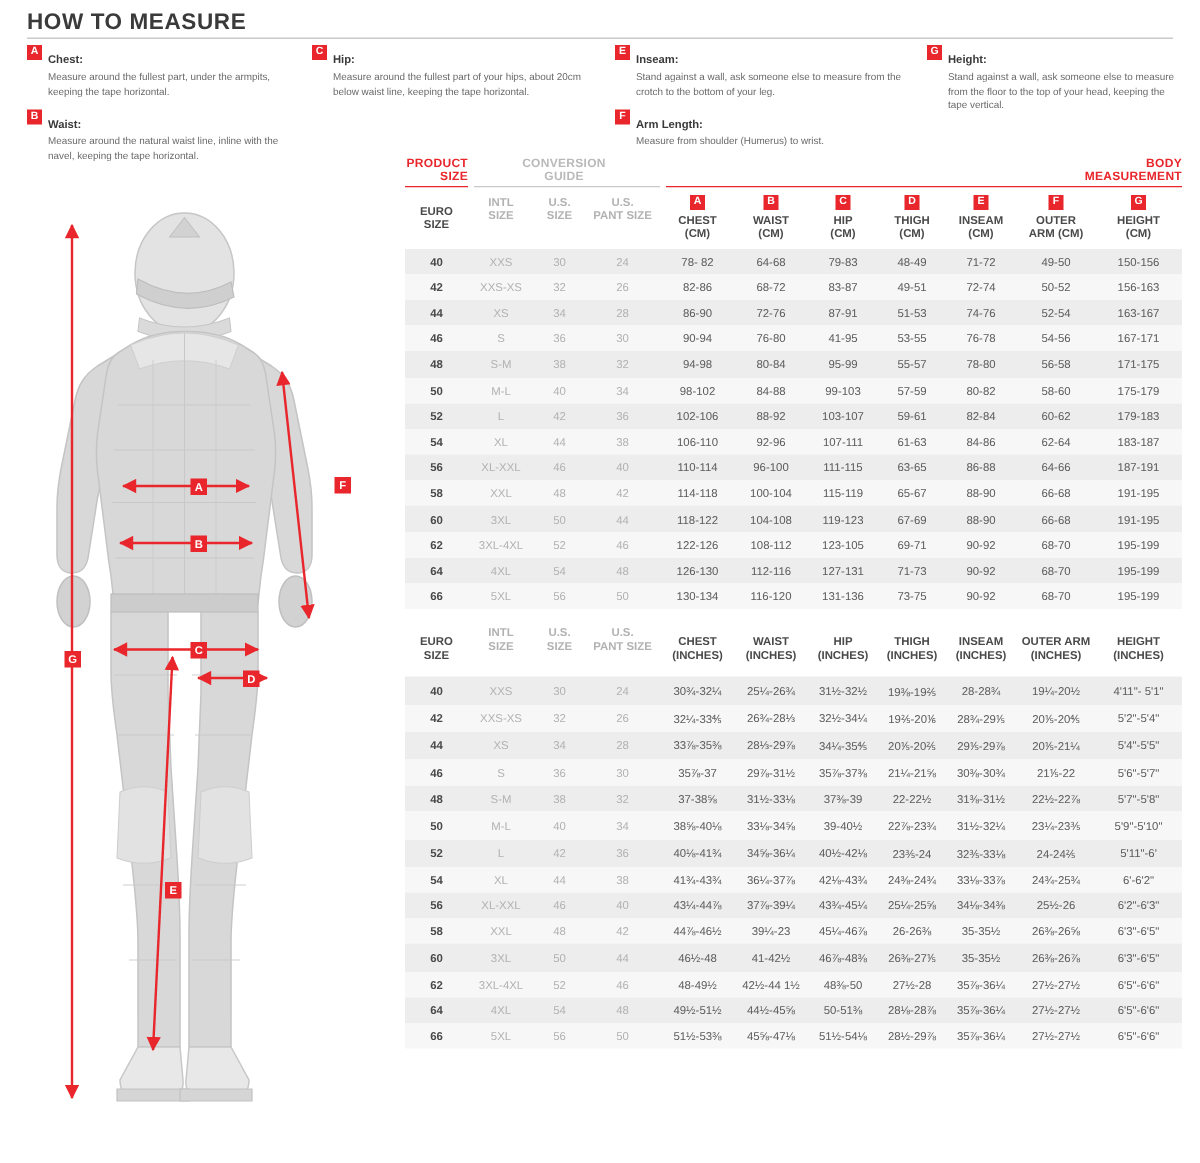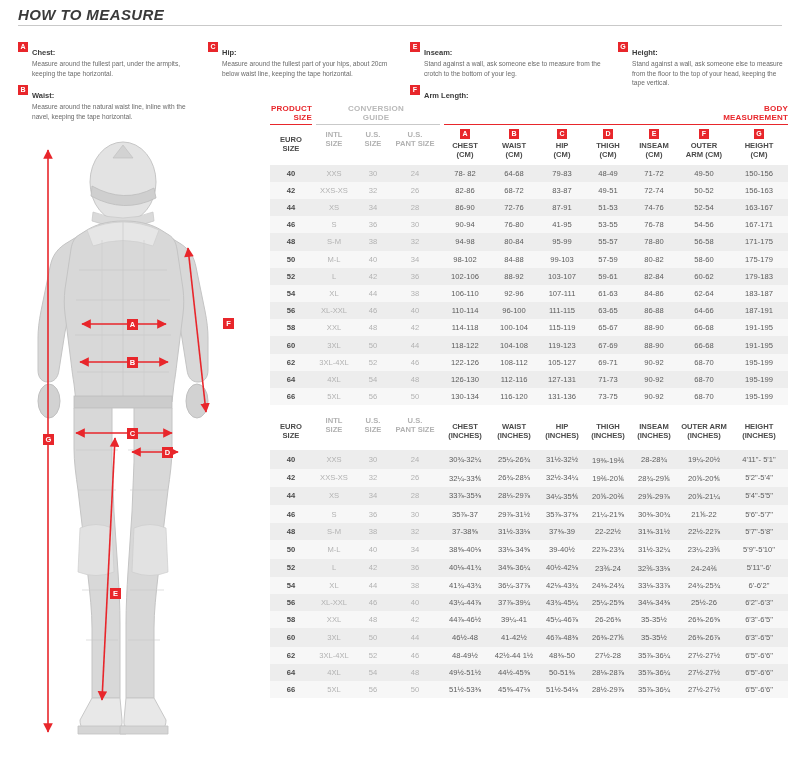--- a/index.html
+++ b/index.html
@@ -10,30 +10,29 @@
     font-family: "Liberation Sans", sans-serif;
     color: #4a4a4a;
   }
   .page { position: relative; width: 800px; height: 775px; overflow: hidden; }
 
   
   .title {
     position: absolute; left: 18px; top: 6px;
     font-size: 15px; font-weight: bold; color: #3a3a3a;
     letter-spacing: 0.4px;
-    font-style: italic;
   }
   .hr-top {
     position: absolute; left: 18px; top: 25px; width: 764px;
     border-top: 1px solid #c9c9c9;
   }
 
   
   .legend {
-    position: absolute; left: 18px; top: 41px; width: 766px; height: 60px;
+    position: absolute; left: 18px; top: 29px; width: 766px; height: 60px;
   }
   .legend-col { position: absolute; top: 0; }
   .legend-item { position: relative; margin-bottom: 6px; padding-left: 14px; }
   .badge {
     position: absolute; left: 0; top: 1px;
     width: 10px; height: 10px;
     background: #e8262b; color: #fff;
     font-size: 7px; font-weight: bold;
     line-height: 10px; text-align: center;
   }
@@ -424,21 +423,21 @@
             <td class="cell">66-68</td>
             <td class="cell">191-195</td>
           </tr>
           <tr class="even">
             <td class="cell cell-euro">62</td>
             <td class="cell cell-grey">3XL-4XL</td>
             <td class="cell cell-grey">52</td>
             <td class="cell cell-grey">46</td>
             <td class="cell">122-126</td>
             <td class="cell">108-112</td>
-            <td class="cell">105-127</td>
+            <td class="cell">123-105</td>
             <td class="cell">69-71</td>
             <td class="cell">90-92</td>
             <td class="cell">68-70</td>
             <td class="cell">195-199</td>
           </tr>
           <tr class="odd">
             <td class="cell cell-euro">64</td>
             <td class="cell cell-grey">4XL</td>
             <td class="cell cell-grey">54</td>
             <td class="cell cell-grey">48</td>
@@ -602,21 +601,21 @@
             <td class="cell">34⅛-34⅜</td>
             <td class="cell">25½-26</td>
             <td class="cell">6'2"-6'3"</td>
           </tr>
           <tr class="even">
             <td class="cell cell-euro">58</td>
             <td class="cell cell-grey">XXL</td>
             <td class="cell cell-grey">48</td>
             <td class="cell cell-grey">42</td>
             <td class="cell">44⅞-46½</td>
-            <td class="cell">39¼-41</td>
+            <td class="cell">39¼-23</td>
             <td class="cell">45¼-46⅞</td>
             <td class="cell">26-26⅜</td>
             <td class="cell">35-35½</td>
             <td class="cell">26⅜-26⅝</td>
             <td class="cell">6'3"-6'5"</td>
           </tr>
           <tr class="odd">
             <td class="cell cell-euro">60</td>
             <td class="cell cell-grey">3XL</td>
             <td class="cell cell-grey">50</td>

